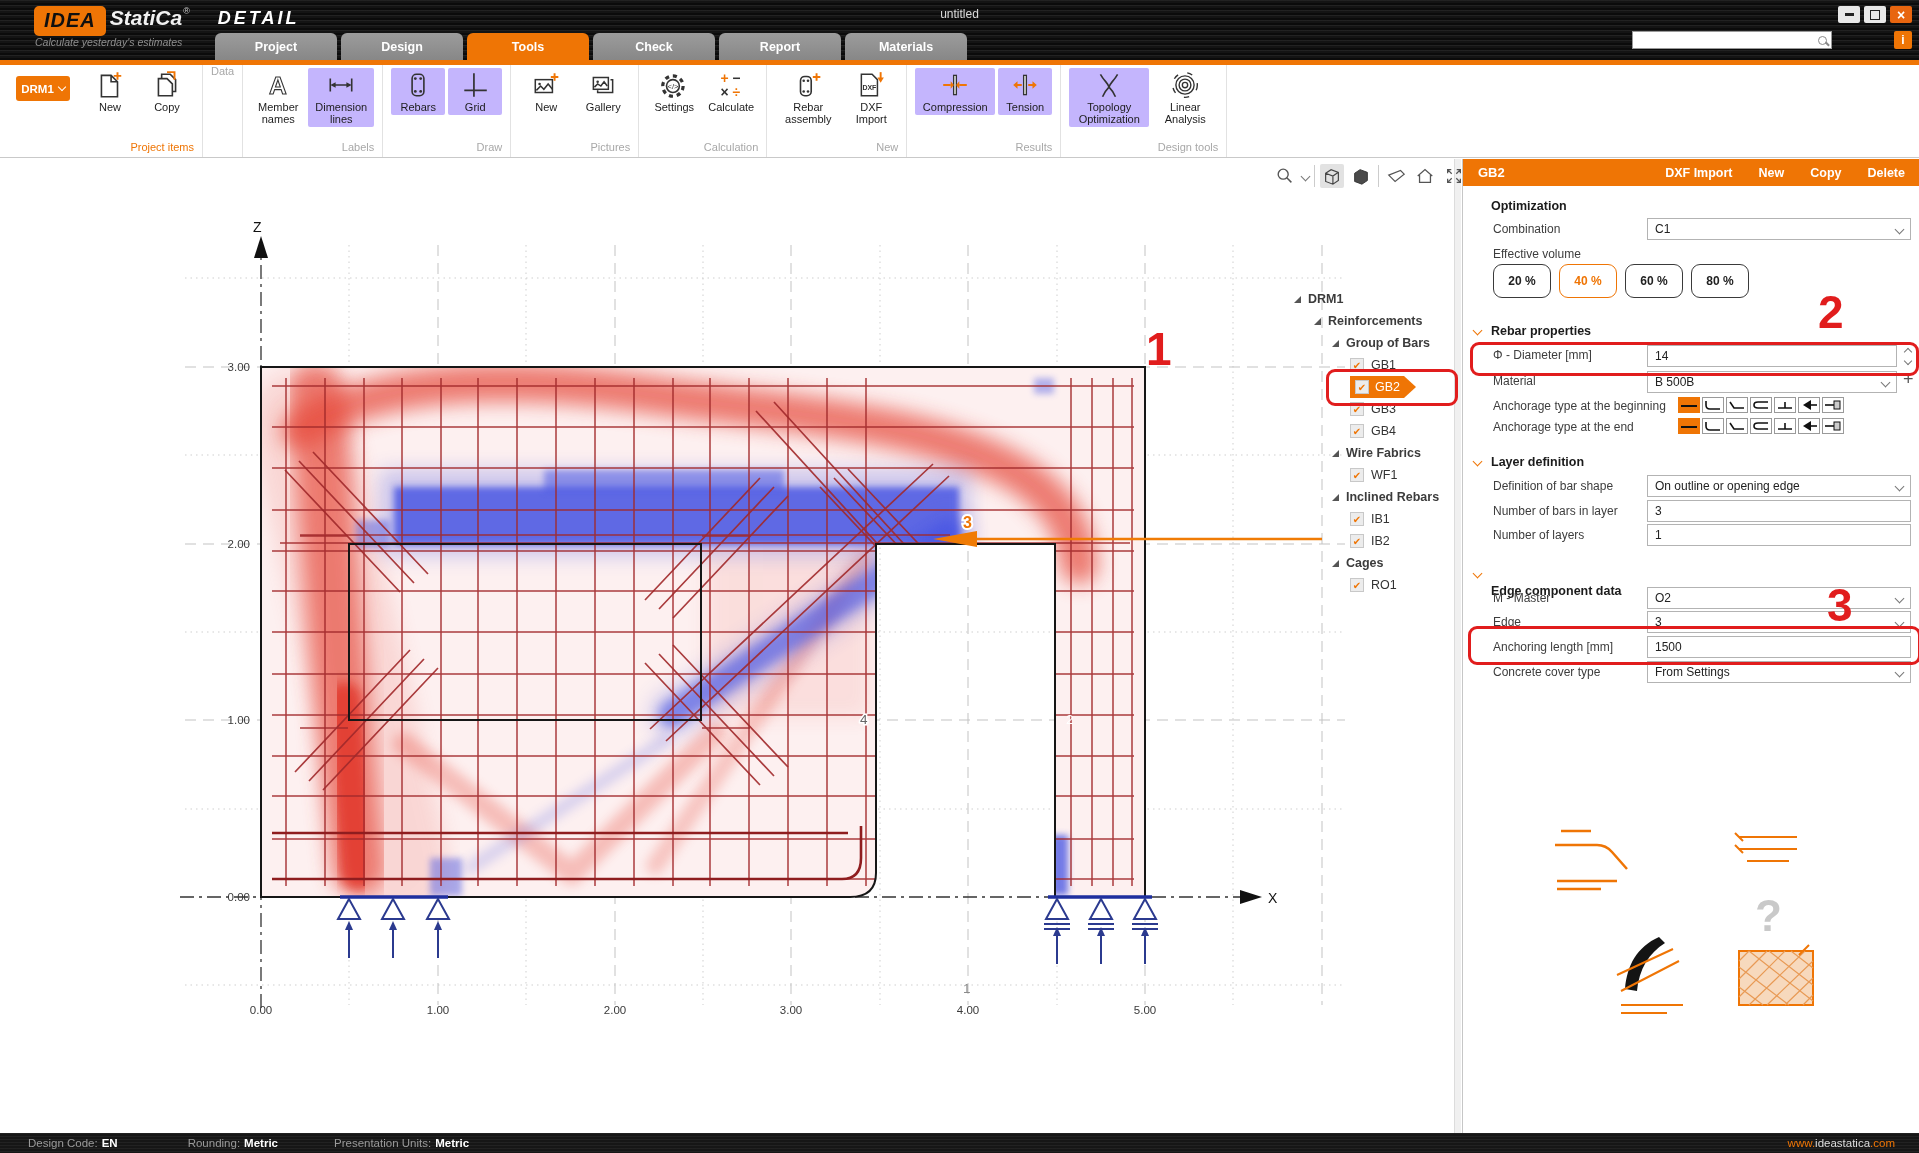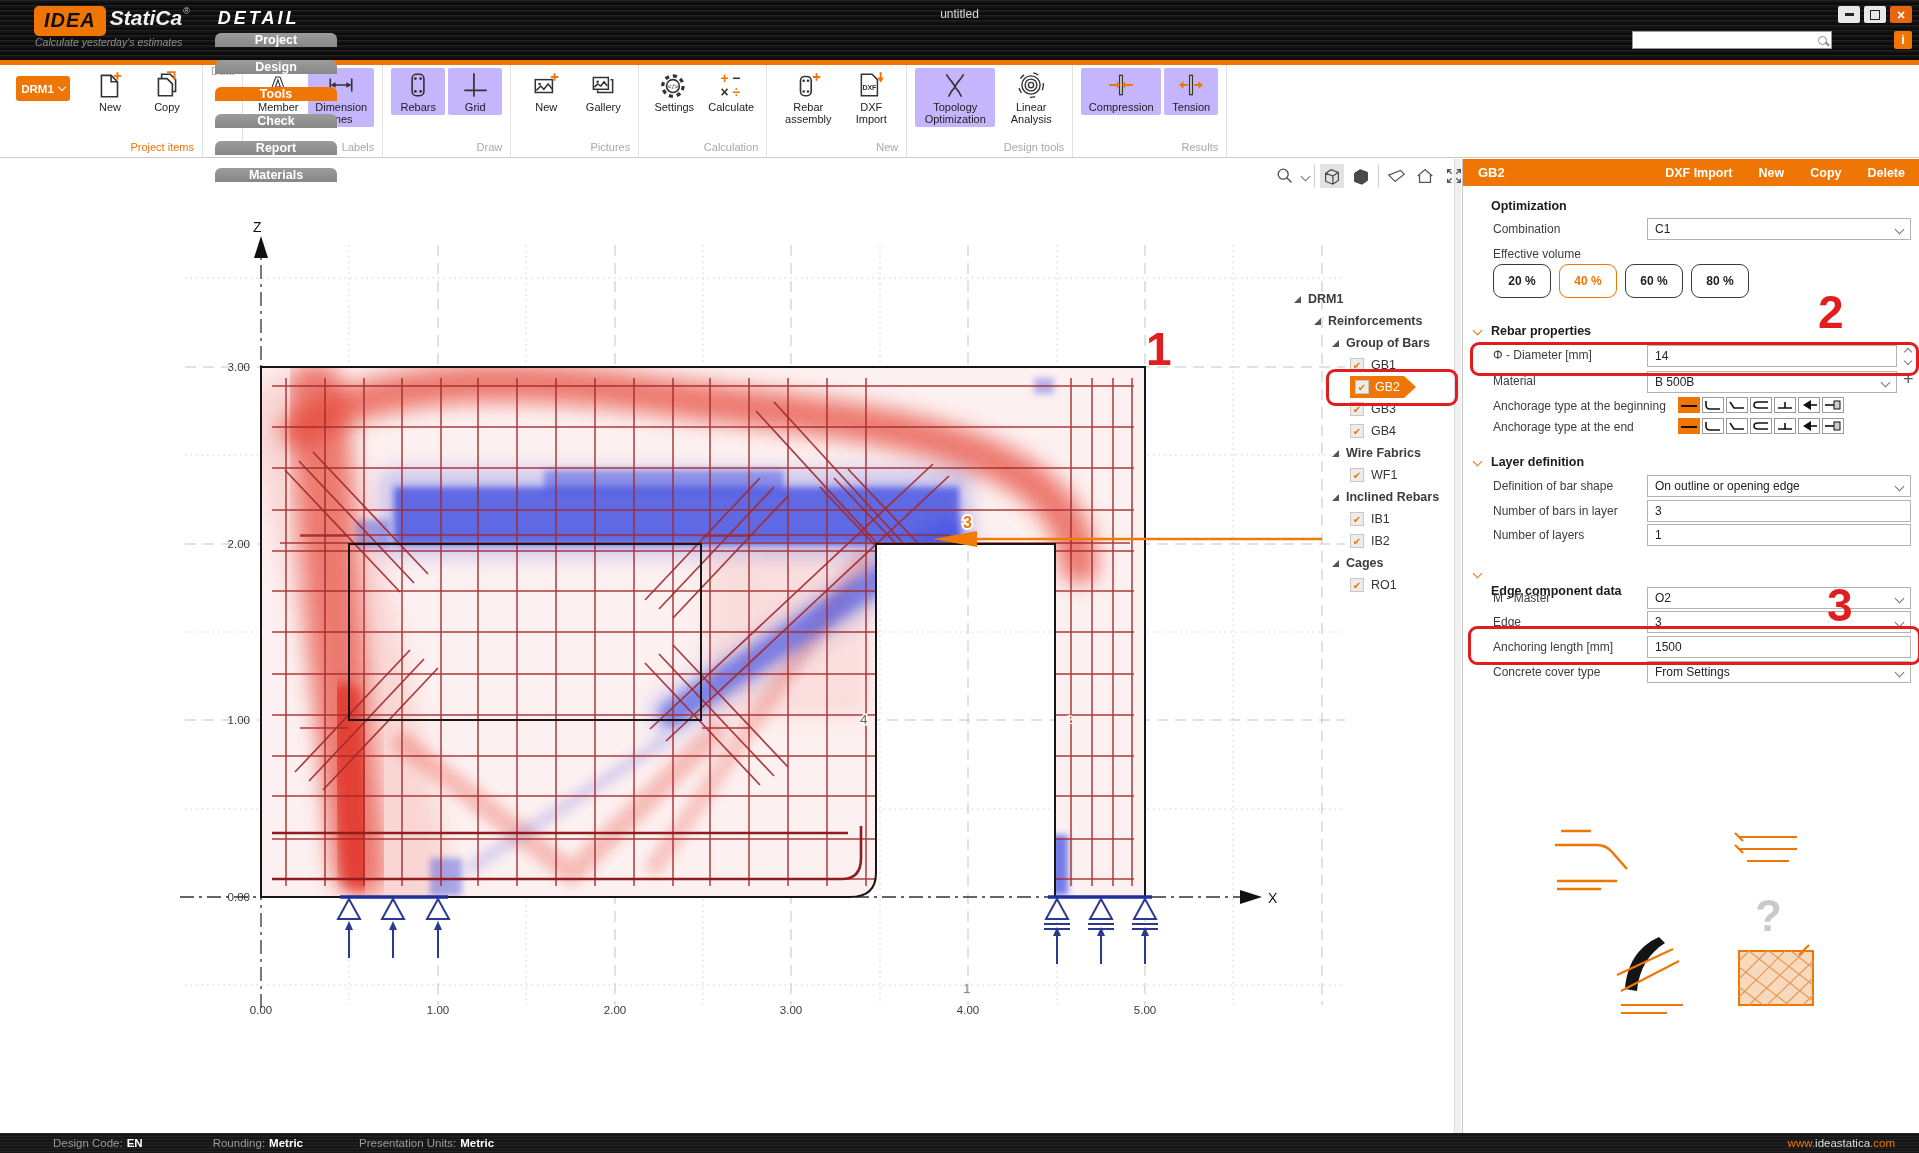--- a/index.html
+++ b/index.html
@@ -22,21 +22,21 @@
   .winbtn.close{left:1890px;background:#e8650f;color:#fff;font-weight:bold;font-size:14px;}
   .min-glyph{width:9px;height:2.5px;background:#222;}
   .max-glyph{width:8px;height:8px;border:1.8px solid #222;}
   .searchbox{position:absolute;left:1632px;top:31px;width:200px;height:18px;background:#fff;border:1px solid #999;
     display:flex;align-items:center;justify-content:flex-end;padding-right:4px;box-sizing:border-box;}
   .mag{width:7px;height:7px;border:1.6px solid #8a8a8a;border-radius:50%;position:relative;}
   .mag::after{content:"";position:absolute;left:6px;top:6px;width:5px;height:1.6px;background:#8a8a8a;transform:rotate(45deg);}
   .infobtn{position:absolute;left:1894px;top:31px;width:18px;height:18px;background:#ef7505;color:#fff;
     font-weight:bold;font-size:12px;display:flex;align-items:center;justify-content:center;border-radius:2px;}
   
-  .tabs{position:absolute;left:215px;top:33px;height:27px;display:flex;gap:13px;z-index:3;flex-direction:column;}
+  .tabs{position:absolute;left:215px;top:33px;height:27px;display:flex;gap:4px;z-index:3;}
   .tab{min-width:98px;padding:0 12px;background:linear-gradient(#9c9c9c,#878787);color:#fff;font-weight:bold;
     font-size:12.5px;display:flex;align-items:center;justify-content:center;border-radius:6px 6px 0 0;}
   .tab.active{background:#ef7505;}
   .accent{position:absolute;left:0;top:60px;width:100%;height:5px;background:#ef7505;}
   
   .ribbon{position:absolute;left:0;top:65px;width:100%;height:93px;background:#fff;border-bottom:1px solid #c9c9c9;
     display:flex;align-items:stretch;padding-left:6px;box-sizing:border-box;}
   .rgroup{display:flex;flex-direction:column;padding:0 8px;border-right:1px solid #e2e2e2;}
   .rbtns{display:flex;gap:3px;align-items:flex-start;flex:1;padding-top:3px;}
   .rbtn{width:52px;display:flex;flex-direction:column;align-items:center;padding:2px 1px;border-radius:2px;}
@@ -90,21 +90,21 @@
   .anchbtn{width:22px;height:16px;border:1px solid #9a9a9a;background:#fff;display:flex;align-items:center;justify-content:center;box-sizing:border-box;}
   .anchbtn.sel{background:#ef7505;border-color:#ef7505;}
   
   .redbox{position:absolute;border:3.5px solid #e11d1d;border-radius:9px;z-index:7;}
   .rednum{position:absolute;color:#e11d1d;font-weight:bold;font-size:46px;z-index:7;line-height:1;}
   
   .status{position:absolute;left:0;bottom:0;width:100%;height:20px;z-index:5;
     background:#161616 repeating-linear-gradient(to bottom,rgba(255,255,255,.05) 0 1px,transparent 1px 3px);
     display:flex;align-items:center;font-size:11.5px;color:#9a9a9a;}
   .status b{color:#fff;font-weight:bold;margin-left:4px;}
-  .st1{margin-left:53px;} .st2{margin-left:70px;} .st3{margin-left:56px;}
+  .st1{margin-left:28px;} .st2{margin-left:70px;} .st3{margin-left:56px;}
   .site{margin-left:auto;margin-right:24px;}
   .site .o{color:#ef7505;} .site .w{color:#ddd;}
 </style>
 </head>
 <body>
 
 <div class="app">
 
   <svg class="canvas-svg" width="1919" height="1153" viewBox="0 0 1919 1153">
     <defs>
@@ -424,59 +424,59 @@
           <span class="cap">DXF Import</span>
         </div>
       </div>
       <div class="glabel">New</div>
     </div>
 
     <div class="rgroup">
       <div class="rbtns">
         <div class="rbtn sel w76">
           <svg class="ric" viewBox="0 0 28 28">
+              <rect x="12.7" y="5" width="2.6" height="18" fill="#e9e9e9" stroke="#333" stroke-width="1.2"></rect>
+              <path d="M3,14 h7 M25,14 h-7" stroke="#ef7505" stroke-width="1.8" fill="none"></path>
+              <polygon points="10,10.5 10,17.5 13,14" fill="#ef7505"></polygon>
+              <polygon points="18,10.5 18,17.5 15,14" fill="#ef7505"></polygon>
+            </svg>
+          <span class="cap">Compression</span>
+        </div>
+        <div class="rbtn sel">
+          <svg class="ric" viewBox="0 0 28 28">
+              <rect x="12.7" y="5" width="2.6" height="18" fill="#e9e9e9" stroke="#333" stroke-width="1.2"></rect>
+              <path d="M11,14 H6 M17,14 h5" stroke="#ef7505" stroke-width="1.8" fill="none"></path>
+              <polygon points="7,10.5 7,17.5 3,14" fill="#ef7505"></polygon>
+              <polygon points="21,10.5 21,17.5 25,14" fill="#ef7505"></polygon>
+            </svg>
+          <span class="cap">Tension</span>
+        </div>
+      </div>
+      <div class="glabel">Results</div>
+    </div>
+
+    <div class="rgroup">
+      <div class="rbtns">
+        <div class="rbtn sel w76">
+          <svg class="ric" viewBox="0 0 28 28">
               <path d="M6,4 C10,11 13,12 14,16 M22,4 C18,11 15,12 14,16 M14,16 C10,20 9,22 8,25 M14,16 C18,20 19,22 20,25" stroke="#333" stroke-width="1.5" fill="none"></path>
             </svg>
           <span class="cap">Topology Optimization</span>
         </div>
         <div class="rbtn w64">
           <svg class="ric" viewBox="0 0 28 28">
               <circle cx="14" cy="14" r="2.5" stroke="#333" stroke-width="1.3" fill="none"></circle>
               <circle cx="14" cy="14" r="5.5" stroke="#333" stroke-width="1.3" fill="none"></circle>
               <circle cx="14" cy="14" r="8.5" stroke="#333" stroke-width="1.3" fill="none"></circle>
               <circle cx="14" cy="14" r="11.5" stroke="#333" stroke-width="1.3" fill="none" stroke-dasharray="5 9"></circle>
             </svg>
           <span class="cap">Linear Analysis</span>
         </div>
       </div>
       <div class="glabel">Design tools</div>
-    </div>
-
-    <div class="rgroup">
-      <div class="rbtns">
-        <div class="rbtn sel w76">
-          <svg class="ric" viewBox="0 0 28 28">
-              <rect x="12.7" y="5" width="2.6" height="18" fill="#e9e9e9" stroke="#333" stroke-width="1.2"></rect>
-              <path d="M3,14 h7 M25,14 h-7" stroke="#ef7505" stroke-width="1.8" fill="none"></path>
-              <polygon points="10,10.5 10,17.5 13,14" fill="#ef7505"></polygon>
-              <polygon points="18,10.5 18,17.5 15,14" fill="#ef7505"></polygon>
-            </svg>
-          <span class="cap">Compression</span>
-        </div>
-        <div class="rbtn sel">
-          <svg class="ric" viewBox="0 0 28 28">
-              <rect x="12.7" y="5" width="2.6" height="18" fill="#e9e9e9" stroke="#333" stroke-width="1.2"></rect>
-              <path d="M11,14 H6 M17,14 h5" stroke="#ef7505" stroke-width="1.8" fill="none"></path>
-              <polygon points="7,10.5 7,17.5 3,14" fill="#ef7505"></polygon>
-              <polygon points="21,10.5 21,17.5 25,14" fill="#ef7505"></polygon>
-            </svg>
-          <span class="cap">Tension</span>
-        </div>
-      </div>
-      <div class="glabel">Results</div>
     </div>
   </div>
 
   <div class="cvtools">
     <div class="cvt">
       <svg width="20" height="20" viewBox="0 0 22 22">
           <circle cx="9" cy="9" r="5.5" stroke="#555" stroke-width="1.5" fill="none"></circle>
           <path d="M13,13 L18,18" stroke="#555" stroke-width="1.6"></path>
         </svg>
     </div>

